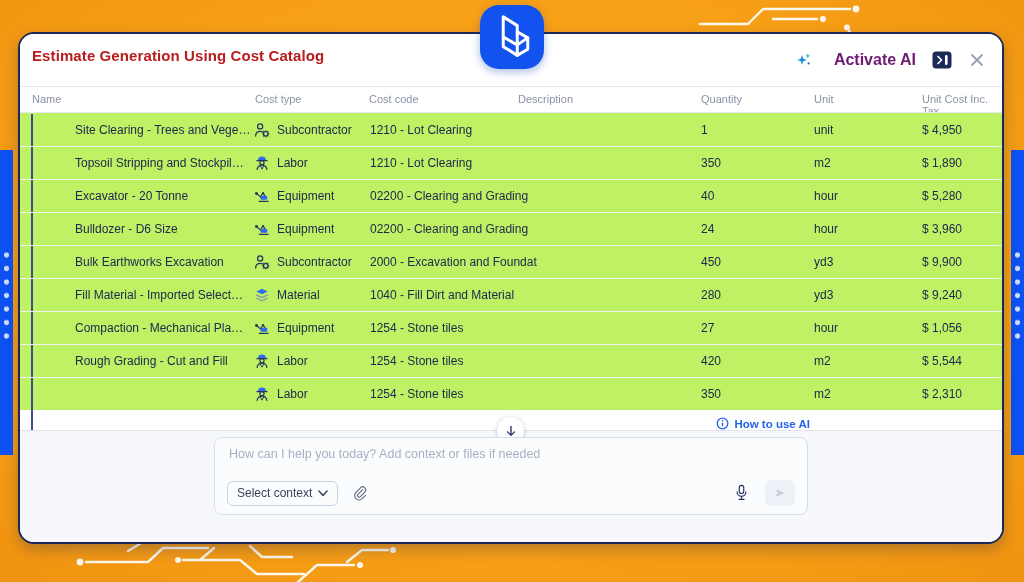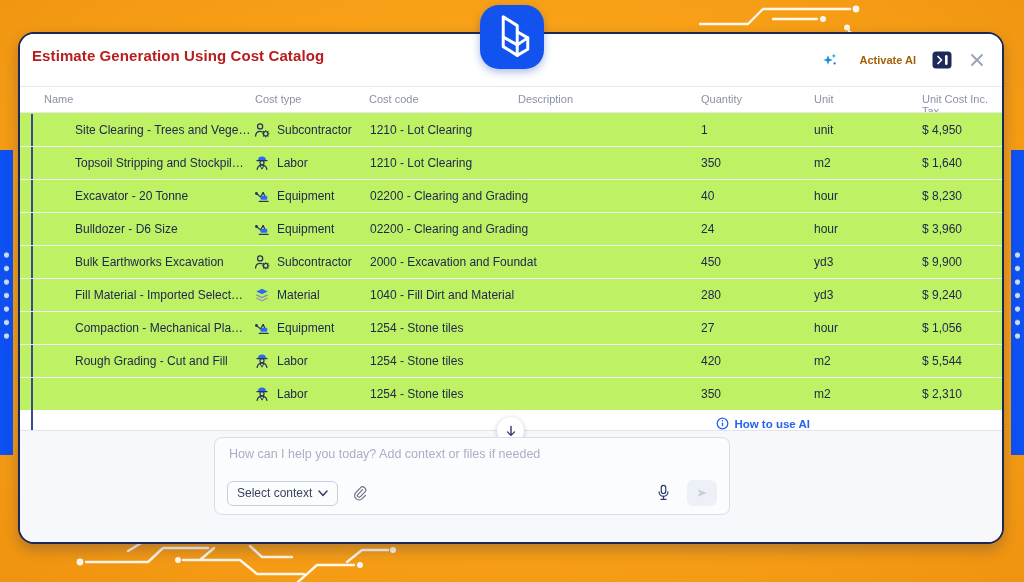--- a/index.html
+++ b/index.html
@@ -20,30 +20,30 @@
 
   
   .card { position:absolute; left:18px; top:32px; width:986px; height:512px;
     background:#fff; border:2px solid #1b2756; border-radius:16px; overflow:hidden;
     box-shadow: 0 6px 14px rgba(27,39,86,.28); z-index:2; }
 
   .card-header { position:absolute; left:0; top:0; right:0; height:52px; background:#fff; }
   .title { position:absolute; left:12px; top:13px; font-size:15px; font-weight:700; color:#b91c1c; letter-spacing:.1px; }
   .header-right { position:absolute; right:16px; top:0; height:52px; display:flex; align-items:center; gap:16px; }
   .activate-ai { display:flex; align-items:center; gap:6px; cursor:pointer; }
-  .activate-ai .label { font-size:11px; font-weight:700; color:#a16207;margin-left:16px; }
+  .activate-ai .label { font-size:16px; font-weight:700; color:#701a75;margin-left:16px; }
   .panel-btn { width:20px; height:18px; cursor:pointer; display:flex; }
   .close-btn { width:18px; height:18px; cursor:pointer; display:flex; }
 
   .hdr-divider { position:absolute; left:0; right:0; top:52px; height:1px; background:#e7e9f0; }
 
   
   .col-headers { position:absolute; left:0; right:0; top:53px; height:25px; background:#fff; }
   .col-headers span { position:absolute; top:6px; font-size:11px; color:#8b91a6; }
-  .ch-name { left:12px;margin-left:12px; }  .ch-type { left:235px; } .ch-code { left:349px; }
+  .ch-name { left:12px; }  .ch-type { left:235px; } .ch-code { left:349px; }
   .ch-desc { left:498px; } .ch-qty  { left:681px; } .ch-unit { left:794px; } .ch-cost { left:902px; }
   .colhdr-divider { position:absolute; left:0; right:0; top:78px; height:1px; background:#e7e9f0; }
 
   
   .tbody { position:absolute; left:0; right:0; top:79px; height:297px; background:#bef264; }
   .accent-line { position:absolute; left:11px; top:1px; width:2px; height:316px; background:#3a4c8e; }
   .trow { position:relative; height:33px; cursor:pointer; }
   .trow + .trow { border-top:1px solid #eef0f4; }
   .trow span, .trow .cell { position:absolute; top:50%; transform:translateY(-50%); font-size:12px; color:#20294d; white-space:nowrap; }
   .c-name { left:55px; } .c-icon { left:233px; width:18px; height:18px; display:flex; }
@@ -51,21 +51,21 @@
   .c-qty { left:681px; } .c-unit { left:794px; } .c-cost { left:902px; }
   .tbody-bottom { position:absolute; left:0; right:0; top:396px; height:1px; background:#e2e5ec; }
 
   
   .card-footer { position:absolute; left:0; right:0; top:397px; bottom:0; background:#f7f8fb; }
   .scroll-down { position:absolute; left:477px; top:-14px; width:27px; height:27px; border-radius:50%;
     background:#fff; box-shadow:0 1px 5px rgba(20,30,70,.25); display:flex; align-items:center; justify-content:center; cursor:pointer; }
   .how-to-use { position:absolute; right:192px; top:-14px; display:flex; align-items:center; gap:5px; cursor:pointer;justify-content:space-between; }
   .how-to-use .label { font-size:11.5px; font-weight:600; color:#2563eb; }
 
-  .chat-box { position:absolute; left:194px; top:6px; width:516px; height:78px;
+  .chat-box { position:absolute; left:194px; top:6px; width:594px; height:78px;
     background:#fbfcfe; border:1px solid #d8dde9; border-radius:8px; }
   .chat-input { position:absolute; left:14px; top:9px; right:14px; height:28px; border:none; background:transparent;
     resize:none; outline:none; font-family:"Liberation Sans",sans-serif; font-size:12.5px; color:#333c56; }
   .chat-input::placeholder { color:#a8afc2; }
   .chat-controls { position:absolute; left:12px; right:12px; bottom:8px; height:26px; display:flex; align-items:center; }
   .select-context { display:flex; align-items:center; gap:6px; height:25px; padding:0 9px;
     border:1px solid #c7cfdf; border-radius:6px; background:#fbfcfe; cursor:pointer; }
   .select-context .label { font-size:12px; color:#39435c; }
   .attach { margin-left:15px; display:flex; cursor:pointer; }
   .spacer { flex:1; }
@@ -187,40 +187,40 @@
       <circle cx="12" cy="11.6" r="2.7" fill="none" stroke="#28335e" stroke-width="1.6"></circle>
       <path d="M5.5 20.5 c.6-3.6 3.1-5.6 6.5-5.6 s5.9 2 6.5 5.6" fill="none" stroke="#28335e" stroke-width="1.7" stroke-linecap="round"></path>
       <path d="M9.8 16 l2.2 4.2 L14.2 16" fill="none" stroke="#28335e" stroke-width="1.3" stroke-linejoin="round"></path>
     </svg>
           </span>
       <span class="c-type">Labor</span>
       <span class="c-code">1210 - Lot Clearing</span>
       <span class="c-desc"></span>
       <span class="c-qty">350</span>
       <span class="c-unit">m2</span>
-      <span class="c-cost">$ 1,640</span>
+      <span class="c-cost">$ 1,890</span>
     </div>
         <div class="trow">
       <span class="c-name">Excavator - 20 Tonne</span>
       <span class="c-icon cell">
             <svg width="18" height="18" viewBox="0 0 24 24">
       <circle cx="4.6" cy="8.6" r="1.9" fill="#28335e"></circle>
       <path d="M5.6 9.8 L10.5 13.5" stroke="#28335e" stroke-width="1.6" stroke-linecap="round"></path>
       <path d="M10 13 L13.5 7.5" stroke="#28335e" stroke-width="1.6" stroke-linecap="round"></path>
       <path d="M13.5 7.5 L15.5 11.5" stroke="#28335e" stroke-width="1.6" stroke-linecap="round"></path>
       <rect x="10" y="11.5" width="9" height="5.5" rx="1.4" fill="#2f6bf0"></rect>
       <path d="M8.5 19.2 h11.5" stroke="#28335e" stroke-width="1.8" stroke-linecap="round"></path>
     </svg>
           </span>
       <span class="c-type">Equipment</span>
       <span class="c-code">02200 - Clearing and Grading</span>
       <span class="c-desc"></span>
       <span class="c-qty">40</span>
       <span class="c-unit">hour</span>
-      <span class="c-cost">$ 8,230</span>
+      <span class="c-cost">$ 5,280</span>
     </div>
         <div class="trow">
       <span class="c-name">Bulldozer - D6 Size</span>
       <span class="c-icon cell">
             <svg width="18" height="18" viewBox="0 0 24 24">
       <circle cx="4.6" cy="8.6" r="1.9" fill="#28335e"></circle>
       <path d="M5.6 9.8 L10.5 13.5" stroke="#28335e" stroke-width="1.6" stroke-linecap="round"></path>
       <path d="M10 13 L13.5 7.5" stroke="#28335e" stroke-width="1.6" stroke-linecap="round"></path>
       <path d="M13.5 7.5 L15.5 11.5" stroke="#28335e" stroke-width="1.6" stroke-linecap="round"></path>
       <rect x="10" y="11.5" width="9" height="5.5" rx="1.4" fill="#2f6bf0"></rect>

